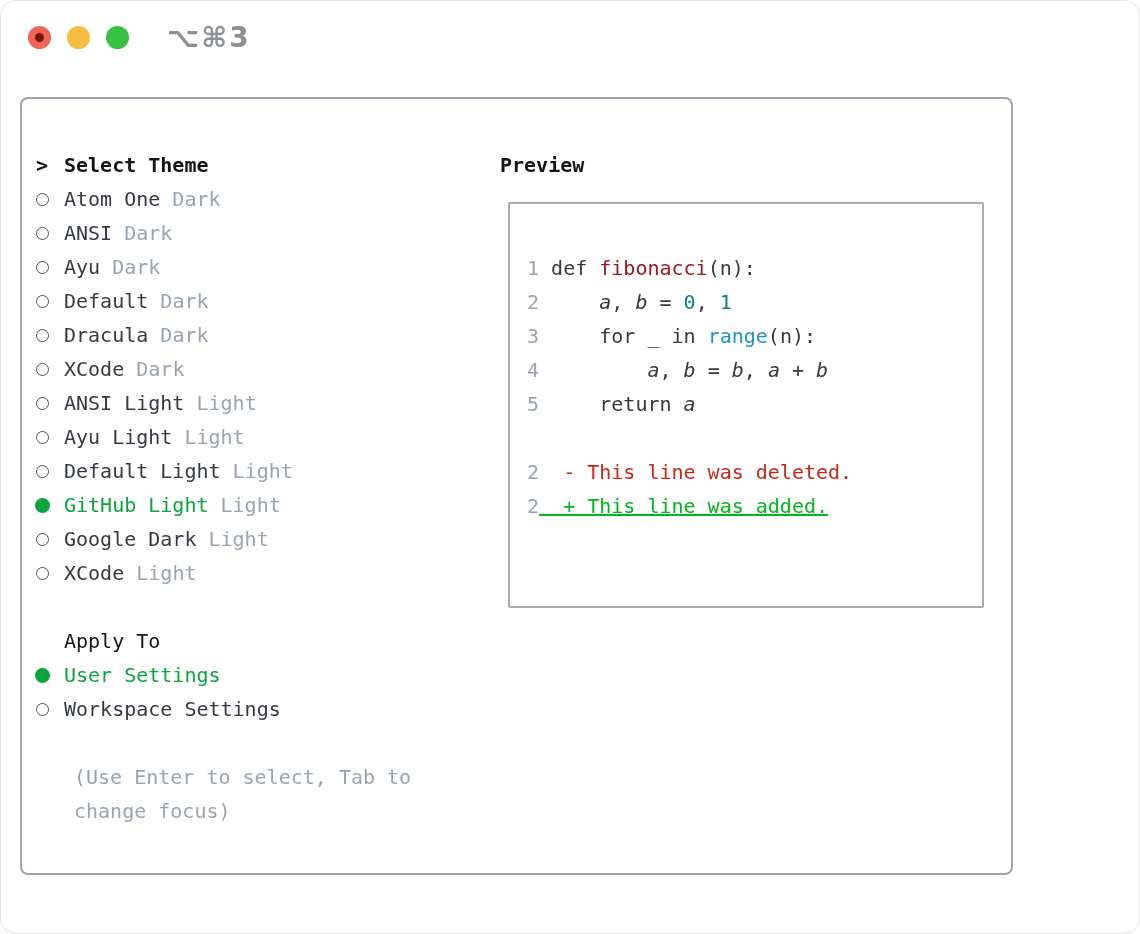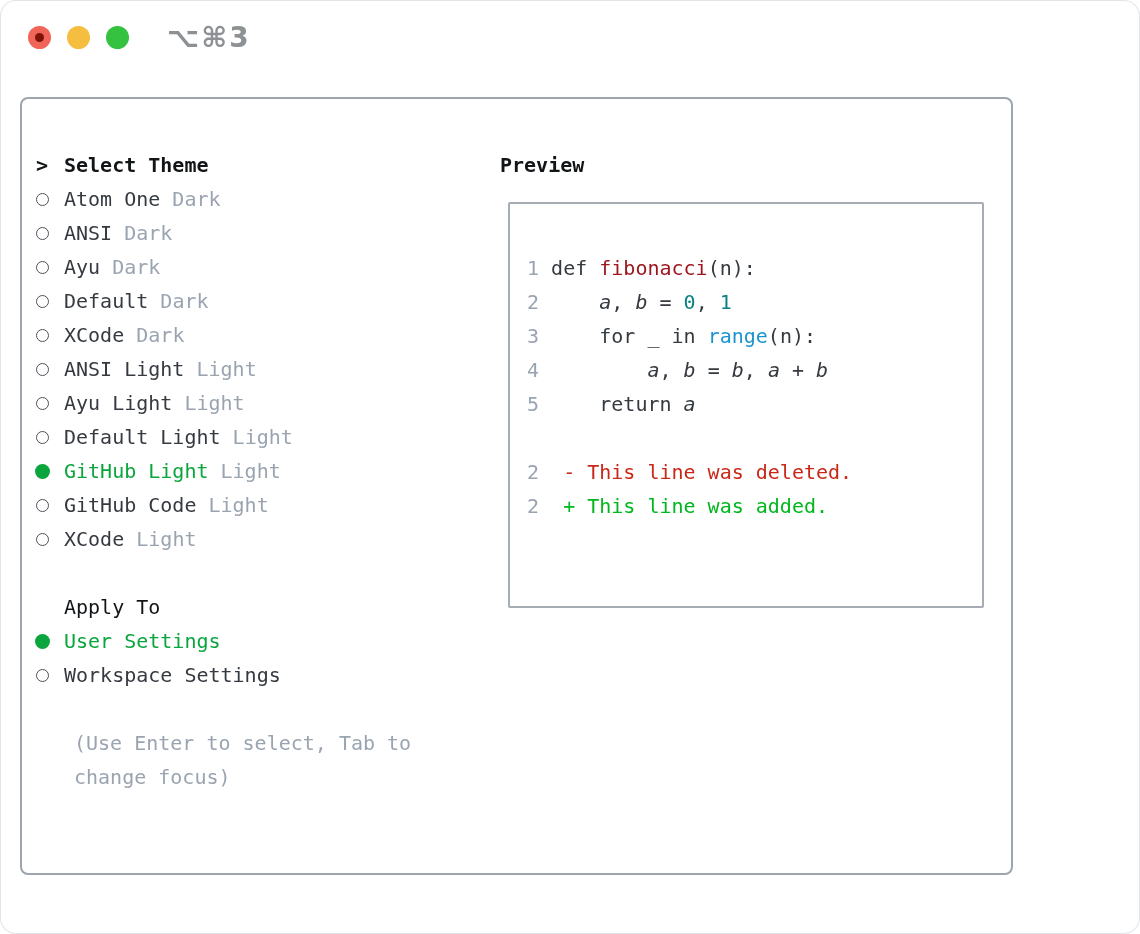--- a/index.html
+++ b/index.html
@@ -49,47 +49,48 @@
   }
   .preview-lines { position:absolute; left:527px; top:251px; }
   .linenum  { color:var(--muted_gray); }
   .tk-plain   { color:var(--text_dark); }
   .tk-func    { color:var(--function_red); }
   .tk-builtin { color:var(--builtin_blue); }
   .tk-number  { color:var(--number_teal); }
   .tk-var     { color:var(--text_dark); font-style:italic; }
   .tk-context { color:var(--context_gray); }
   .tk-deleted { color:var(--deleted_red); }
-  .tk-added   { color:var(--added_green); }
+  .tk-added   { color:var(--added_green);text-decoration:underline; }
 </style>
 </head>
 <body>
 
 <div class="window">
 
   <div class="light light-red"></div>
   <div class="light light-yellow"></div>
   <div class="light light-green"></div>
   <div class="win-title">⌥⌘3</div>
 
   <div class="panel"></div>
 
   <div class="left-col">
     <div class="mono-row hdr"><span class="prompt">&gt;</span><span>Select Theme</span></div>
     <div id="theme-rows">
         <div class="mono-row"><span class="bullet"></span><span>Atom One</span><span class="variant"> Dark</span></div>
         <div class="mono-row"><span class="bullet"></span><span>ANSI</span><span class="variant"> Dark</span></div>
         <div class="mono-row"><span class="bullet"></span><span>Ayu</span><span class="variant"> Dark</span></div>
         <div class="mono-row"><span class="bullet"></span><span>Default</span><span class="variant"> Dark</span></div>
+        <div class="mono-row"><span class="bullet"></span><span>Dracula</span><span class="variant"> Dark</span></div>
         <div class="mono-row"><span class="bullet"></span><span>XCode</span><span class="variant"> Dark</span></div>
         <div class="mono-row"><span class="bullet"></span><span>ANSI Light</span><span class="variant"> Light</span></div>
         <div class="mono-row"><span class="bullet"></span><span>Ayu Light</span><span class="variant"> Light</span></div>
         <div class="mono-row"><span class="bullet"></span><span>Default Light</span><span class="variant"> Light</span></div>
         <div class="mono-row"><span class="bullet sel"></span><span class="sel-text">GitHub Light</span><span class="variant"> Light</span></div>
-        <div class="mono-row"><span class="bullet"></span><span>GitHub Code</span><span class="variant"> Light</span></div>
+        <div class="mono-row"><span class="bullet"></span><span>Google Dark</span><span class="variant"> Light</span></div>
         <div class="mono-row"><span class="bullet"></span><span>XCode</span><span class="variant"> Light</span></div>
       </div>
     <div class="spacer"></div>
     <div class="mono-row apply-header">Apply To</div>
     <div id="apply-rows">
         <div class="mono-row"><span class="bullet sel"></span><span class="sel-text">User Settings</span></div>
         <div class="mono-row"><span class="bullet"></span><span>Workspace Settings</span></div>
       </div>
     <div class="spacer"></div>
     <div class="mono-row hint-row">(Use Enter to select, Tab to</div>

